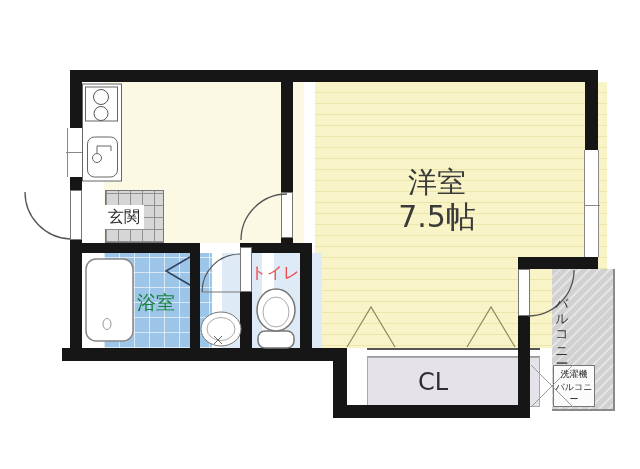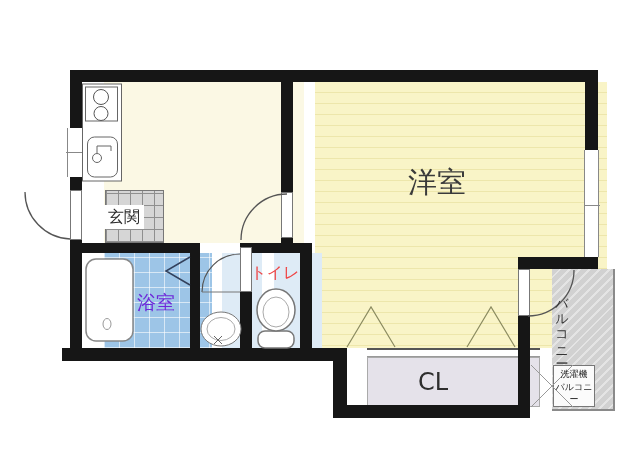--- a/index.html
+++ b/index.html
@@ -100,22 +100,23 @@
     <ellipse cx="221" cy="329" rx="20" ry="17" fill="#ffffff" stroke="#777"></ellipse>
     <ellipse cx="221" cy="329" rx="14" ry="11.5" fill="none" stroke="#aaa"></ellipse>
     <path d="M 214 336 L 222 344 M 222 336 L 214 344" stroke="#666" stroke-width="1"></path>
 
     <rect x="258" y="331" width="36" height="17" rx="7" fill="#ffffff" stroke="#777" stroke-width="1.5"></rect>
     <ellipse cx="276" cy="310" rx="19" ry="21" fill="#ffffff" stroke="#777" stroke-width="1.5"></ellipse>
     <ellipse cx="276" cy="312" rx="13" ry="15" fill="none" stroke="#aaa"></ellipse>
   </svg>
 
   <div class="lbl" style="left:377px;top:165px;width:120px;height:34px;font-size:29px;color:#3a3a3a;">洋室</div>
+  <div class="lbl" style="left:372px;top:199px;width:130px;height:36px;font-size:30px;color:#3a3a3a;">7.5帖</div>
   <div class="lbl" style="left:104px;top:205px;width:40px;height:24px;font-size:16px;color:#2b2b2b;background:#fff;">玄関</div>
-  <div class="lbl" style="left:128px;top:291px;width:56px;height:23px;font-size:19px;color:#6d28d9;">浴室</div>
+  <div class="lbl" style="left:128px;top:291px;width:56px;height:23px;font-size:19px;color:#15803d;">浴室</div>
   <div class="lbl" style="left:250px;top:264px;width:50px;height:18px;font-size:16px;color:#ef4444;">トイレ</div>
   <div class="lbl" style="left:399px;top:362px;width:68px;height:40px;font-size:24px;color:#2e2e2e;">CL</div>
   <div class="lbl vtext" style="left:549px;top:282px;width:26px;height:84px;font-size:13px;color:#333;">バルコニー</div>
   <div class="abs" style="left:531px;top:368px;width:42px;text-align:center;font-size:9px;color:#222;line-height:1.4;">
     <div>洗濯機</div>
     <div>バルコニー</div>
   </div>
 
 </div>
 

